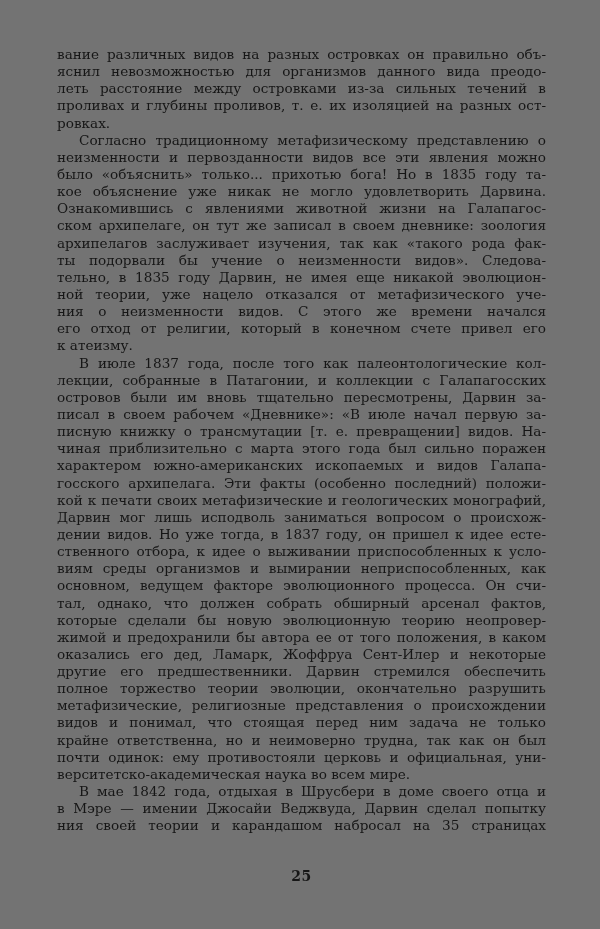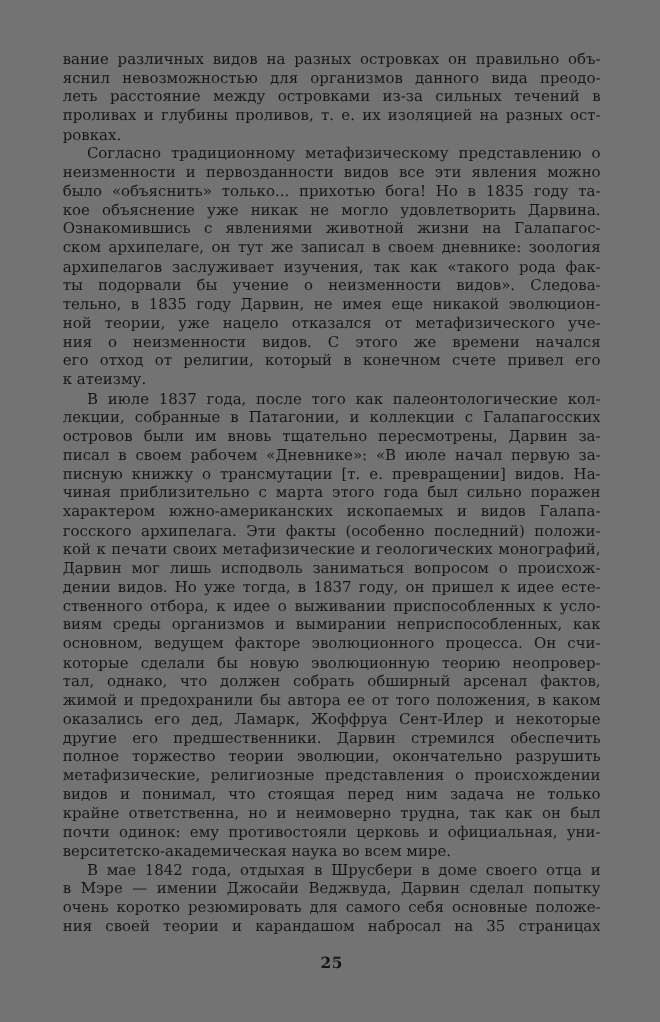--- a/index.html
+++ b/index.html
@@ -81,30 +81,29 @@
       <div class="line">писную книжку о трансмутации [т. е. превращении] видов. На-</div>
       <div class="line">чиная приблизительно с марта этого года был сильно поражен</div>
       <div class="line">характером южно-американских ископаемых и видов Галапа-</div>
       <div class="line">госского архипелага. Эти факты (особенно последний) положи-</div>
       <div class="line">кой к печати своих метафизические и геологических монографий,</div>
       <div class="line">Дарвин мог лишь исподволь заниматься вопросом о происхож-</div>
       <div class="line">дении видов. Но уже тогда, в 1837 году, он пришел к идее есте-</div>
       <div class="line">ственного отбора, к идее о выживании приспособленных к усло-</div>
       <div class="line">виям среды организмов и вымирании неприспособленных, как</div>
       <div class="line">основном, ведущем факторе эволюционного процесса. Он счи-</div>
+      <div class="line">тал, однако, что должен собрать обширный арсенал фактов,</div>
       <div class="line">которые сделали бы новую эволюционную теорию неопровер-</div>
-      <div class="line">тал, однако, что должен собрать обширный арсенал фактов,</div>
       <div class="line">жимой и предохранили бы автора ее от того положения, в каком</div>
       <div class="line">оказались его дед, Ламарк, Жоффруа Сент-Илер и некоторые</div>
       <div class="line">другие его предшественники. Дарвин стремился обеспечить</div>
       <div class="line">полное торжество теории эволюции, окончательно разрушить</div>
       <div class="line">метафизические, религиозные представления о происхождении</div>
       <div class="line">видов и понимал, что стоящая перед ним задача не только</div>
       <div class="line">крайне ответственна, но и неимоверно трудна, так как он был</div>
       <div class="line">почти одинок: ему противостояли церковь и официальная, уни-</div>
       <div class="line para-end">верситетско-академическая наука во всем мире.</div>
       <div class="line indent">В мае 1842 года, отдыхая в Шрусбери в доме своего отца и</div>
       <div class="line">в Мэре — имении Джосайи Веджвуда, Дарвин сделал попытку</div>
-      <div class="line">очень коротко резюмировать для самого себя основные положе-</div>
       <div class="line">ния своей теории и карандашом набросал на 35 страницах</div>
     </div>
   <div class="page-number">25</div>
 </div>
 
 </body></html>

